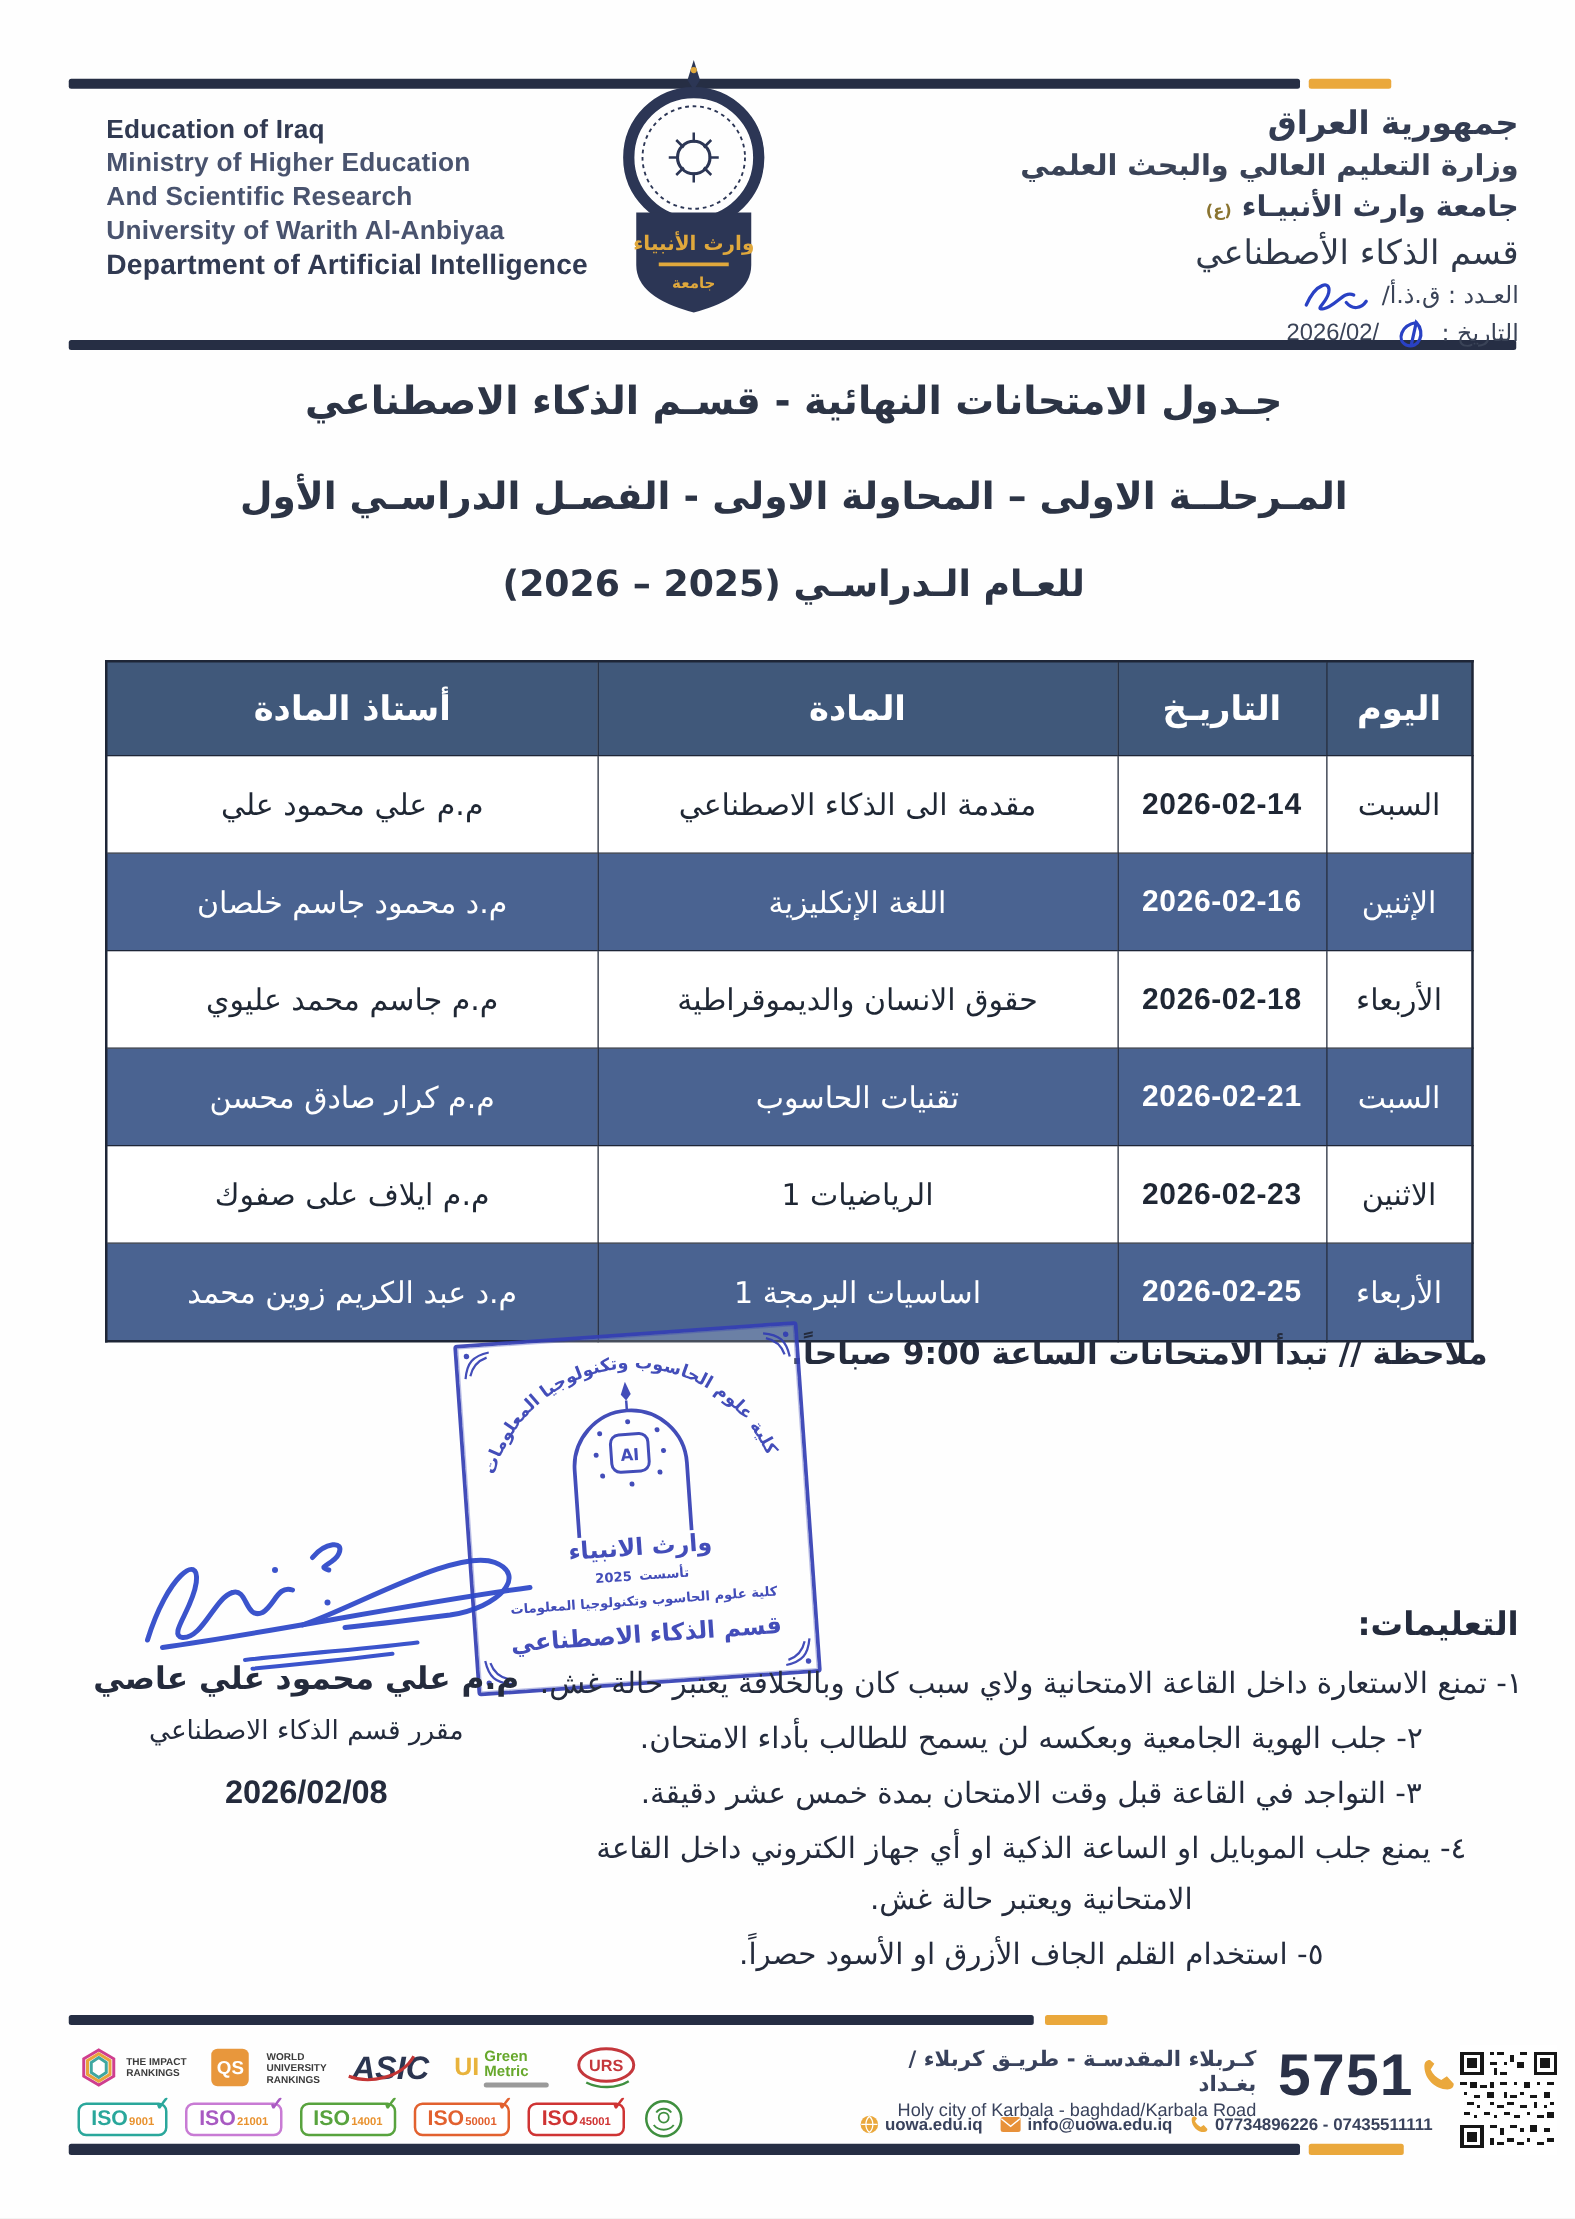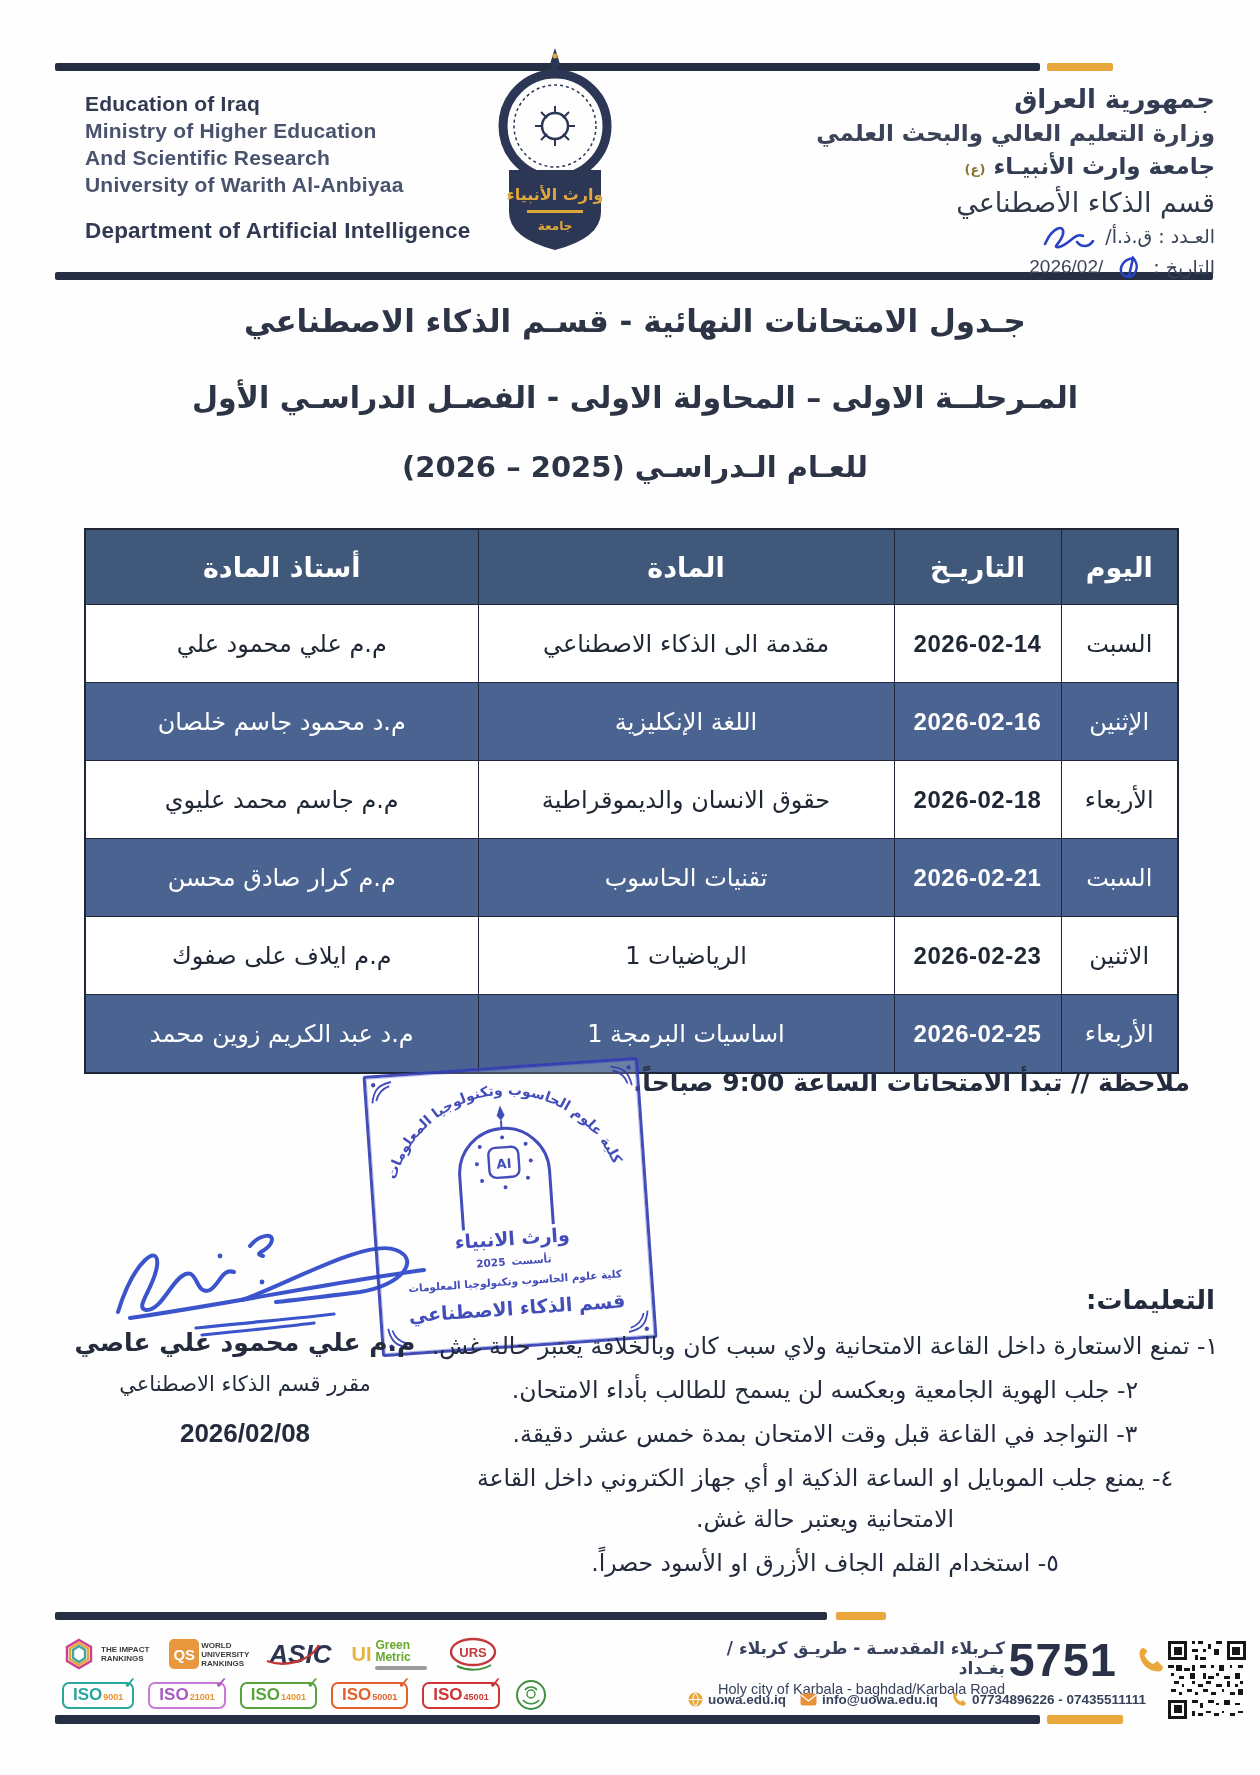--- a/index.html
+++ b/index.html
@@ -5,21 +5,21 @@
   html,body{margin:0;padding:0;background:#e8e8e8;}
   .page{position:relative;width:1260px;height:1775px;margin:0 auto;background:#fefefe;
         font-family:"DejaVu Sans",sans-serif;color:#242b3c;overflow:hidden;}
   
   .rule{position:absolute;height:8px;background:#262e44;border-radius:2px;}
   .rule.gold{background:#eaa83c;}
   
   .hdr-en{position:absolute;left:85px;top:90px;font-family:"Liberation Sans",sans-serif;
           color:#49536e;font-size:21px;line-height:27px;font-weight:600;letter-spacing:.2px;}
   .hdr-en .strong{color:#313a52;font-weight:bold;}
-  .hdr-en .big{font-size:22.5px;margin-top:19px;}
+  .hdr-en .big{font-size:22.5px;}
   .hdr-ar{position:absolute;right:45px;top:82px;direction:rtl;text-align:right;color:#333c52;}
   .hdr-ar .l1{font-size:26px;font-weight:bold;line-height:34px;}
   .hdr-ar .l2{font-size:23px;font-weight:bold;line-height:34px;color:#3a4357;}
   .hdr-ar .l3{font-size:23px;font-weight:bold;line-height:33px;}
   .hdr-ar .l4{font-size:27px;line-height:34px;color:#2f3849;}
   .hdr-ar .meta{font-size:19px;line-height:28px;color:#3a4357;display:flex;gap:8px;
                 justify-content:flex-start;align-items:center;}
   .scribble{display:inline-block;vertical-align:middle;}
   .honorific{font-size:13px;color:#8a7430;}
   
@@ -89,21 +89,21 @@
   .iso .chk{position:absolute;top:-10px;right:-4px;font-size:15px;}
   .iso1{border:2.2px solid #2aa79b;color:#2aa79b;} .iso1 small{color:#e8922f;}
   .iso2{border:2.2px solid #c87bd4;color:#a85ac2;} .iso2 small{color:#e8922f;}
   .iso3{border:2.2px solid #58a33e;color:#58a33e;} .iso3 small{color:#e8922f;}
   .iso4{border:2.2px solid #e2612f;color:#e2612f;} .iso4 small{color:#e2612f;}
   .iso5{border:2.2px solid #cf3434;color:#cf3434;} .iso5 small{color:#cf3434;}
   .f-right{position:absolute;left:680px;top:1638px;width:485px;font-family:"Liberation Sans",sans-serif;}
   .f-addr{position:absolute;right:160px;top:0;width:330px;text-align:right;color:#39425c;}
   .f-addr .ar{font-size:17px;font-weight:bold;direction:rtl;font-family:"DejaVu Sans",sans-serif;}
   .f-addr .en{font-size:14.5px;margin-top:3px;}
-  .f-tel{position:absolute;right:0;top:-6px;display:flex;align-items:center;gap:20px;justify-content:center;}
+  .f-tel{position:absolute;right:0;top:-6px;display:flex;align-items:center;gap:6px;justify-content:center;}
   .f-tel .num{font-size:47px;font-weight:bold;color:#2a3147;letter-spacing:1px;}
   .f-contact{position:absolute;left:8px;top:54px;width:480px;display:flex;align-items:center;gap:14px;
         font-size:13.5px;font-weight:bold;color:#39425c;white-space:nowrap;}
   .f-contact .grp{display:flex;align-items:center;gap:5px;}
   .qr{position:absolute;left:1168px;top:1636px;}
 </style>
 </head>
 <body>
 
 <div class="page">
@@ -323,21 +323,21 @@
           <polygon points="17,3 29,10 29,24 17,31 5,24 5,10" stroke="#cf3e8e"></polygon>
           <polygon points="17,6 26,11.5 26,22.5 17,28 8,22.5 8,11.5" stroke="#e8a33c"></polygon>
           <polygon points="17,9 23,13 23,21 17,25 11,21 11,13" stroke="#3fa7a0"></polygon>
         </g>
       </svg>
       <div class="logo-txt">
         <div>THE IMPACT</div>
         <div>RANKINGS</div>
       </div>
     </div>
-    <div style="display:flex;align-items:center;gap:2px;">
+    <div style="display:flex;align-items:center;gap:14px;">
       <div class="qs-box">QS</div>
       <div class="logo-txt">
         <div>WORLD</div>
         <div>UNIVERSITY</div>
         <div>RANKINGS</div>
       </div>
     </div>
     <div class="asic">
       <span>ASIC</span>
       <svg width="56" height="26" viewBox="0 0 56 26" style="position:absolute;left:-4px;top:2px;">

